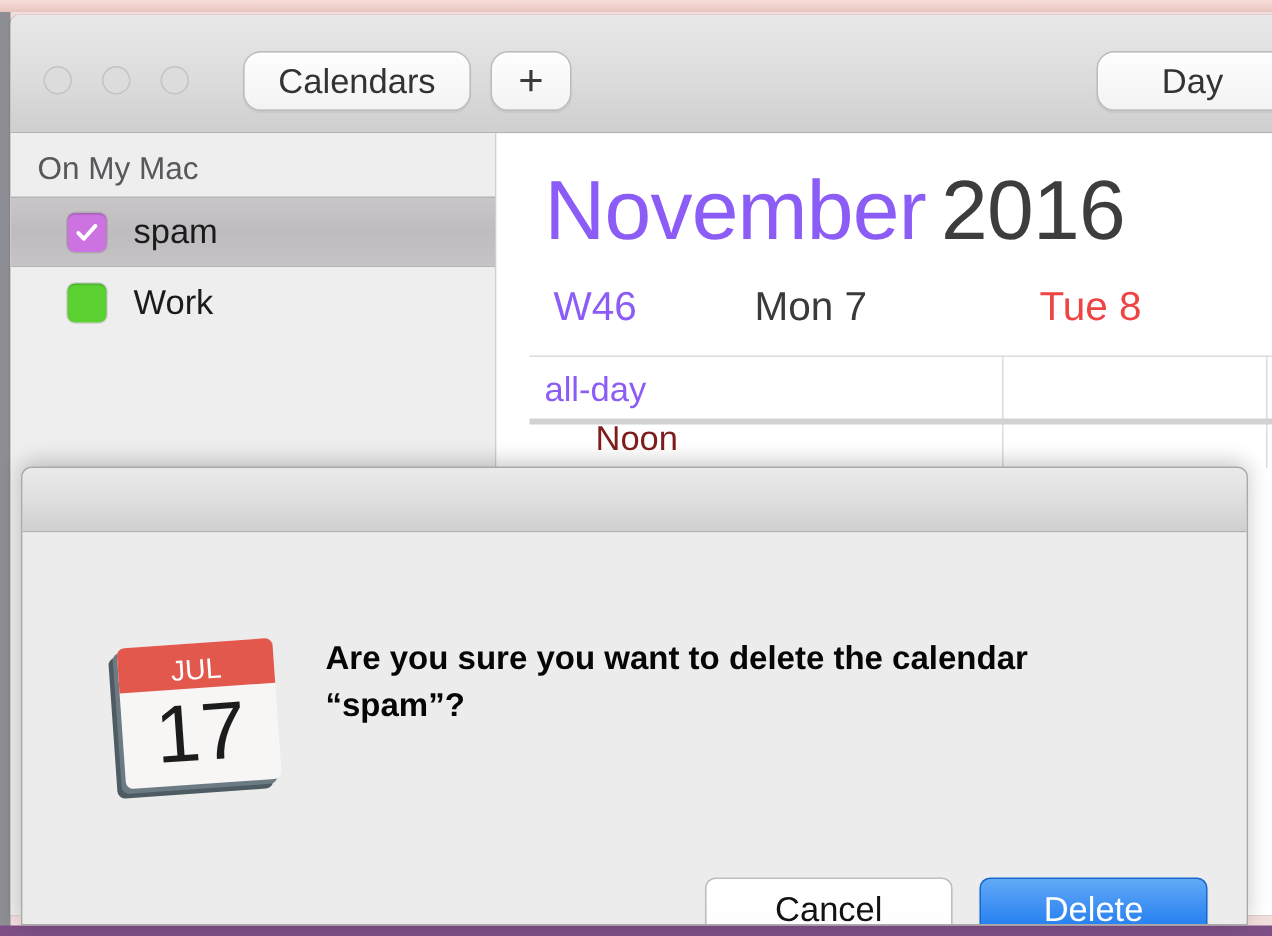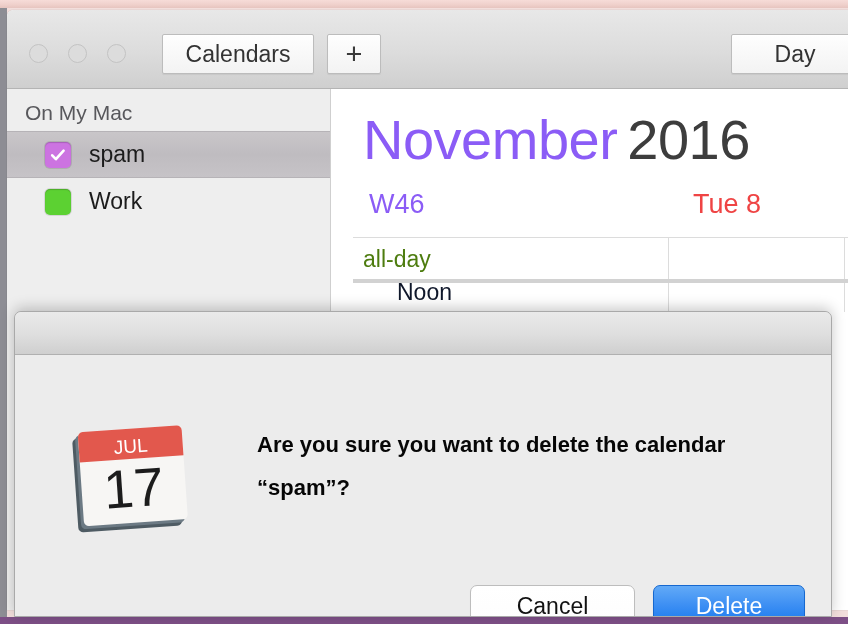--- a/index.html
+++ b/index.html
@@ -74,21 +74,21 @@
     border-radius: 50%;
     background: #dcdcdc;
     border: 1px solid #c3c3c3;
     box-sizing: border-box;
   }
 
   .tb-button {
     position: absolute;
     background: linear-gradient(180deg, #fefefe 0%, #f3f3f3 100%);
     border: 1px solid #bcbcbc;
-    border-radius: 2px;
+    border-radius: 12px;
     box-sizing: border-box;
     color: #333333;
     display: flex;
     align-items: center;
     justify-content: center;
     box-shadow: 0 1px 0 rgba(255,255,255,0.7) inset, 0 1px 1px rgba(0,0,0,0.06);
   }
   .tb-calendars {
     left: 155px; top: 24px;
     width: 152px; height: 40px;
@@ -215,21 +215,21 @@
   .allday-row {
     position: absolute;
     left: 0; right: 0;
     top: 149px;
     height: 40px;
   }
   .allday-label {
     position: absolute;
     left: 32px; top: 8px;
     font-size: 23px;
-    color: #4d7c0f;
+    color: #8b5cf6;
   }
   .vline {
     position: absolute;
     top: 148px;
     width: 1px;
     height: 75px;
     background: #dcdcdc;
   }
   .vline-1 { left: 337px; }
   .vline-2 { left: 513px; }
@@ -238,21 +238,21 @@
     position: absolute;
     left: 22px; right: 0;
     top: 190px;
     height: 4px;
     background: #d2d2d2;
   }
   .noon-label {
     position: absolute;
     left: 66px; top: 190px;
     font-size: 23px;
-    color: #0f172a;
+    color: #7f1d1d;
     overflow: hidden;
     height: 22px;
   }
 
   
   .dialog {
     position: absolute;
     left: 14px; top: 311px;
     width: 818px; height: 306px;
     background: #ececec;
@@ -284,23 +284,22 @@
 
   .dialog-texts {
     position: absolute;
     left: 202px; top: 68px;
     width: 580px;
   }
   .dialog-heading {
     font-size: 22px;
     font-weight: bold;
     color: #060606;
-    line-height: 43px;
+    line-height: 31px;
     max-width: 480px;
-    margin-left: 40px;
   }
   .dialog-message {
     margin-top: 14px;
     font-size: 20px;
     color: #121212;
     line-height: 30px;
     max-width: 580px;
   }
 
   .dialog-buttons {
@@ -393,20 +392,21 @@
       </div>
 
       <div class="main">
 
         <div class="month-title">
           <span class="mon">November</span><span class="yr">2016</span>
         </div>
 
         <div class="day-headers">
           <div class="dh dh-week">W46</div>
+          <div class="dh dh-mon">Mon 7</div>
           <div class="dh dh-tue">Tue 8</div>
         </div>
 
         <div class="grid-line"></div>
         <div class="vline vline-1"></div>
         <div class="vline vline-2"></div>
 
         <div class="allday-row">
           <div class="allday-label">all-day</div>
         </div>

